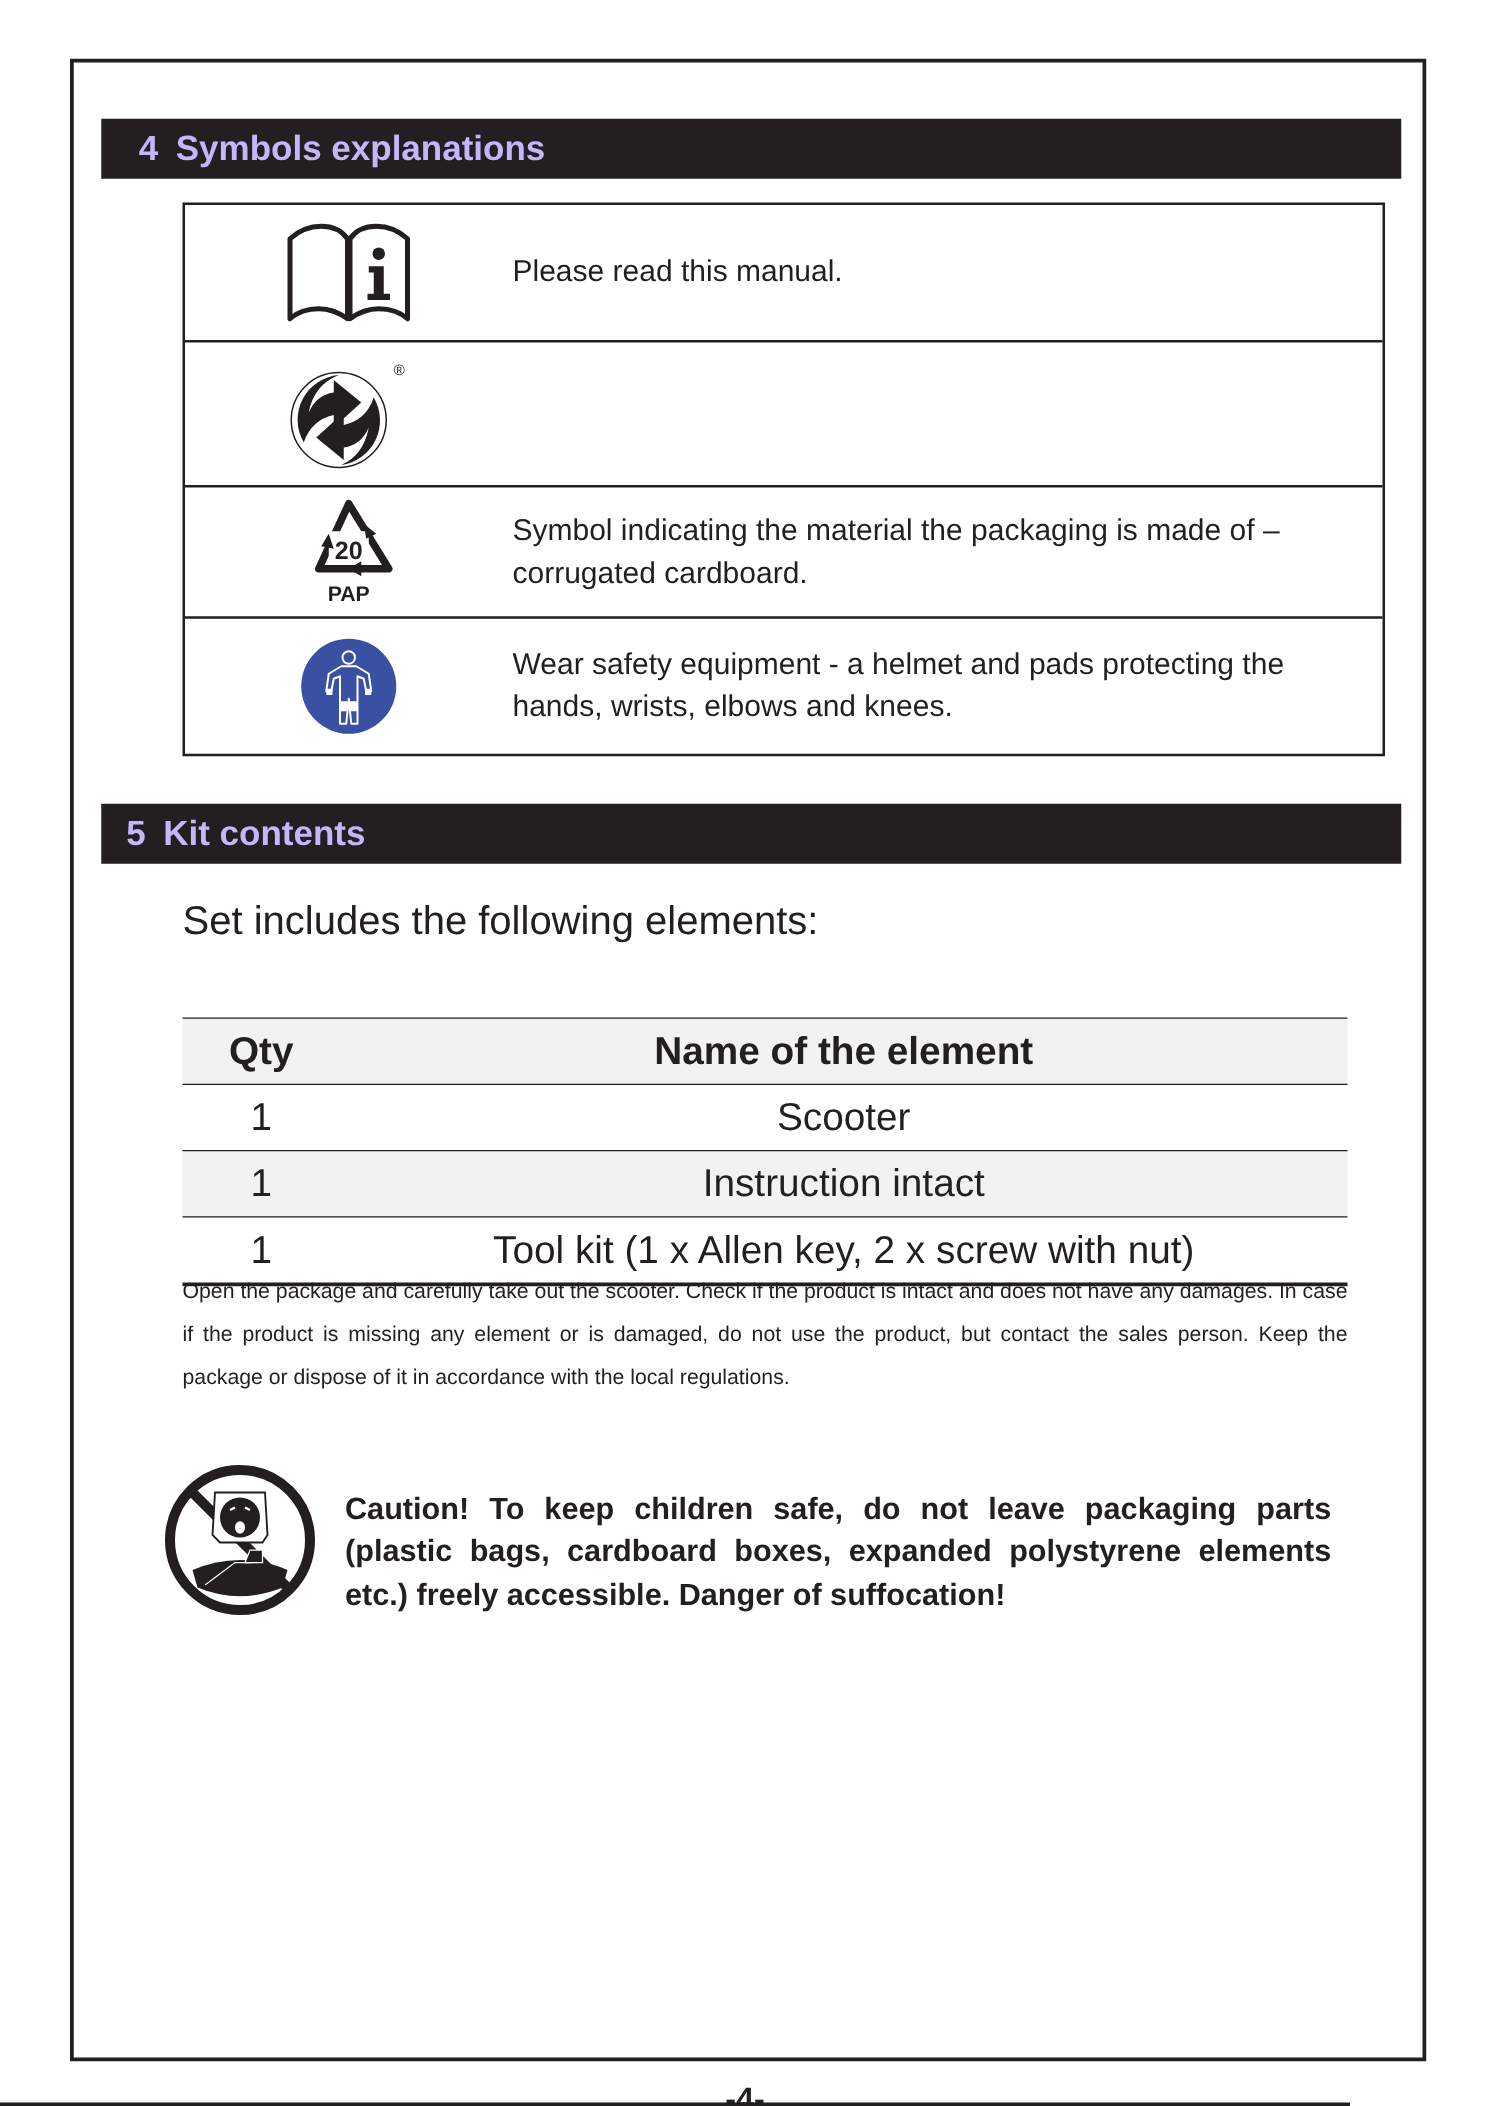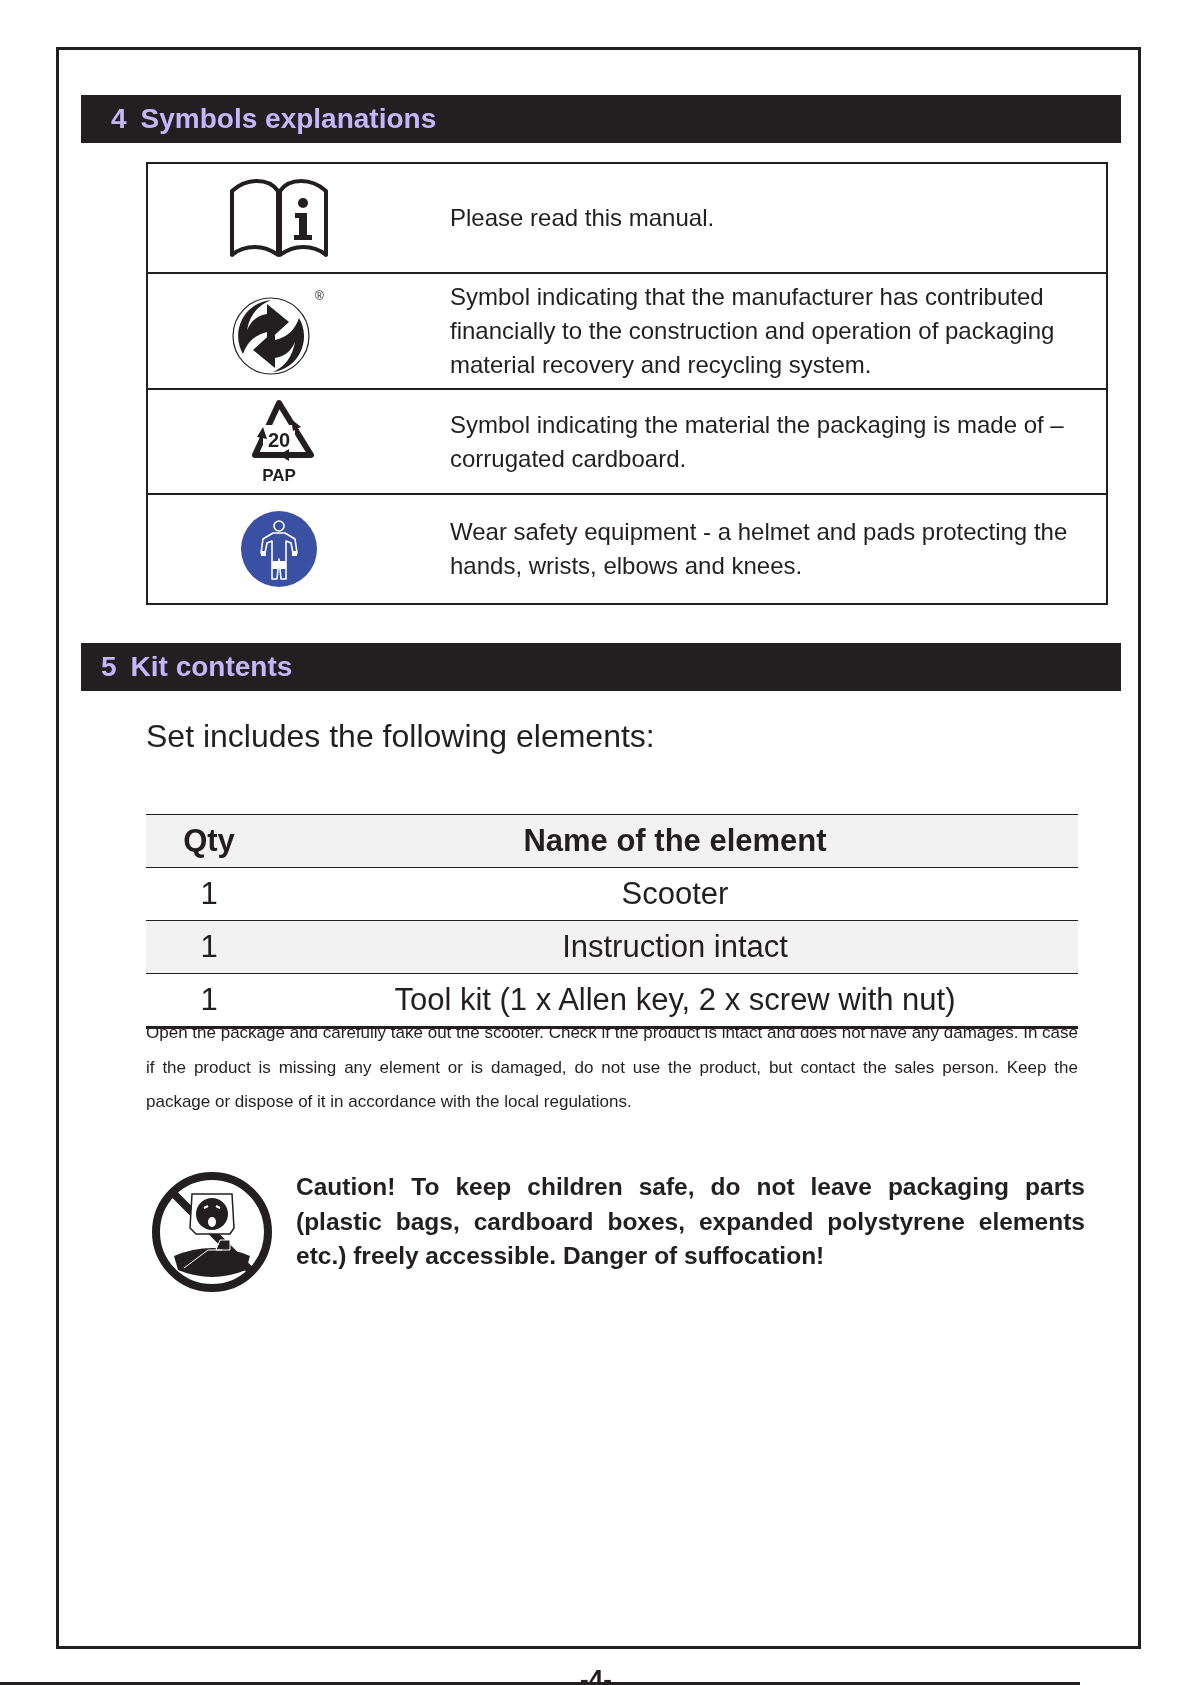--- a/index.html
+++ b/index.html
@@ -9,34 +9,34 @@
                 border: 3px solid #231f20; box-sizing: border-box; }
   .section-header { position: absolute; left: 81px; width: 1040px; height: 48px;
                     background: #231f20; color: #c4b5fd; box-sizing: border-box;
                     padding-left: 30px; font-weight: bold; font-size: 28px; line-height: 48px; }
   .section-header .num { margin-right: 14px; }
   .symbols-table { position: absolute; left: 146px; top: 162px; width: 962px;
                    border: 2px solid #231f20; box-sizing: border-box; }
   .sym-row { display: flex; border-bottom: 2px solid #231f20; box-sizing: border-box; }
   .sym-row:last-child { border-bottom: none; }
   .sym-icon { width: 262px; display: flex; align-items: center; justify-content: center; flex-shrink: 0; }
-  .sym-text { flex: 1; font-size: 24px; line-height: 34px; padding: 12px 14px 12px 0; display: flex; align-items: center; margin-left: 40px; }
+  .sym-text { flex: 1; font-size: 24px; line-height: 34px; padding: 12px 14px 12px 0; display: flex; align-items: center; }
   .r1 { height: 110px; } .r2 { height: 116px; } .r3 { height: 105px; } .r4 { height: 108px; }
   .intro { position: absolute; left: 146px; top: 718px; font-size: 32px; }
   .kit-table { position: absolute; left: 146px; top: 814px; width: 932px; border-collapse: collapse; font-size: 31px; }
   .kit-table th, .kit-table td { height: 52px; padding: 0; text-align: center; border-bottom: 1.5px solid #231f20; }
   .kit-table thead tr { border-top: 1.5px solid #231f20; }
   .kit-table th { font-weight: bold; background: #f2f2f2; }
   .kit-table .qty { width: 126px; text-align: center; }
   .kit-table tr.shaded td { background: #f2f2f2; }
   .kit-table tbody tr:last-child td { border-bottom: 3px solid #231f20; }
   .kit-table thead th { border-top: 1.5px solid #231f20; }
   .para { position: absolute; left: 146px; top: 1016px; width: 932px; font-size: 17px; line-height: 34.5px;
           text-align: justify; }
-  .caution { position: absolute; left: 150px; top: 1170px; width: 935px; display: flex; }
+  .caution { position: absolute; left: 130px; top: 1170px; width: 935px; display: flex; align-items: flex-end; }
   .caution-icon { width: 124px; height: 124px; flex-shrink: 0; }
   .caution-text { margin-left: 22px; font-weight: bold; font-size: 24.5px; line-height: 34.5px; text-align: justify; width: 790px; }
   .page-number { position: absolute; left: 0; width: 1192px; top: 1664px; text-align: center;
                  font-weight: bold; font-size: 26px; }
   .bottom-rule { position: absolute; left: 0; top: 1682px; width: 1080px; height: 3px; background: #231f20; }
 </style>
 </head>
 <body>
 
 <div class="page-frame"></div>
@@ -59,21 +59,20 @@
   </div>
   <div class="sym-row r2">
     <div class="sym-icon">
       <svg width="100" height="90" viewBox="0 0 100 90">
         <circle cx="42" cy="50" r="38" fill="none" stroke="#231f20" stroke-width="1.2"></circle>
         <path d="M42 14 A36 36 0 0 0 14 68 Q20 50 38 46 L38 56 L60 36 L38 18 L38 28 Q24 30 18 44 Q22 22 42 14 Z" fill="#231f20"></path>
         <path d="M44 86 A36 36 0 0 0 70 32 Q64 50 46 54 L46 44 L24 64 L46 82 L46 72 Q60 70 66 56 Q62 78 44 86 Z" fill="#231f20"></path>
         <text x="86" y="14" font-size="12" fill="#231f20" font-family="Liberation Sans, sans-serif">®</text>
       </svg>
     </div>
-    <div class="sym-text">Symbol indicating that the manufacturer has contributed financially to the construction and operation of packaging material recovery and recycling system.</div>
   </div>
   <div class="sym-row r3">
     <div class="sym-icon">
       <svg width="80" height="90" viewBox="0 0 80 90">
         <path d="M40 6 L72 58 L16 58 Z" fill="none" stroke="#231f20" stroke-width="6" stroke-linejoin="round"></path>
         <rect x="24" y="28" width="32" height="24" fill="#fff"></rect>
         <polygon points="52,22 62,30 54,34" fill="#231f20"></polygon>
         <polygon points="50,52 40,58 50,64" fill="#231f20"></polygon>
         <polygon points="18,40 24,30 28,42" fill="#231f20"></polygon>
         <text x="40" y="50" text-anchor="middle" font-size="20" font-weight="bold" fill="#231f20" font-family="Liberation Sans, sans-serif">20</text>

